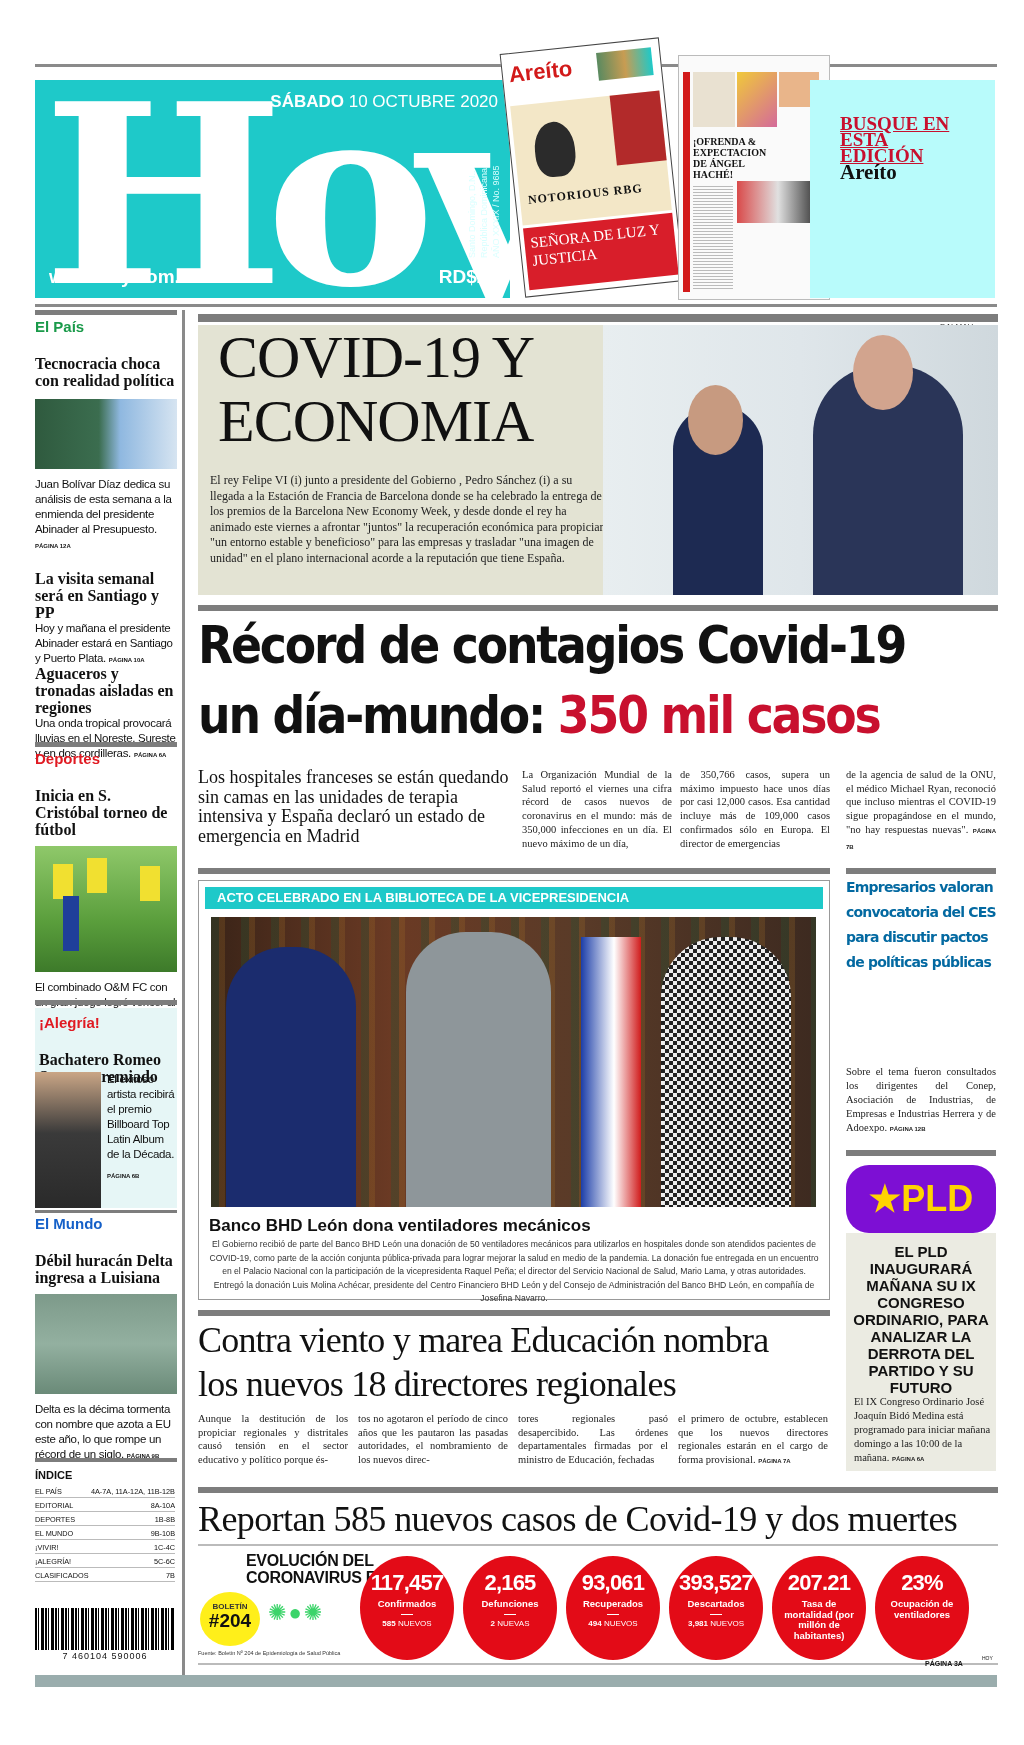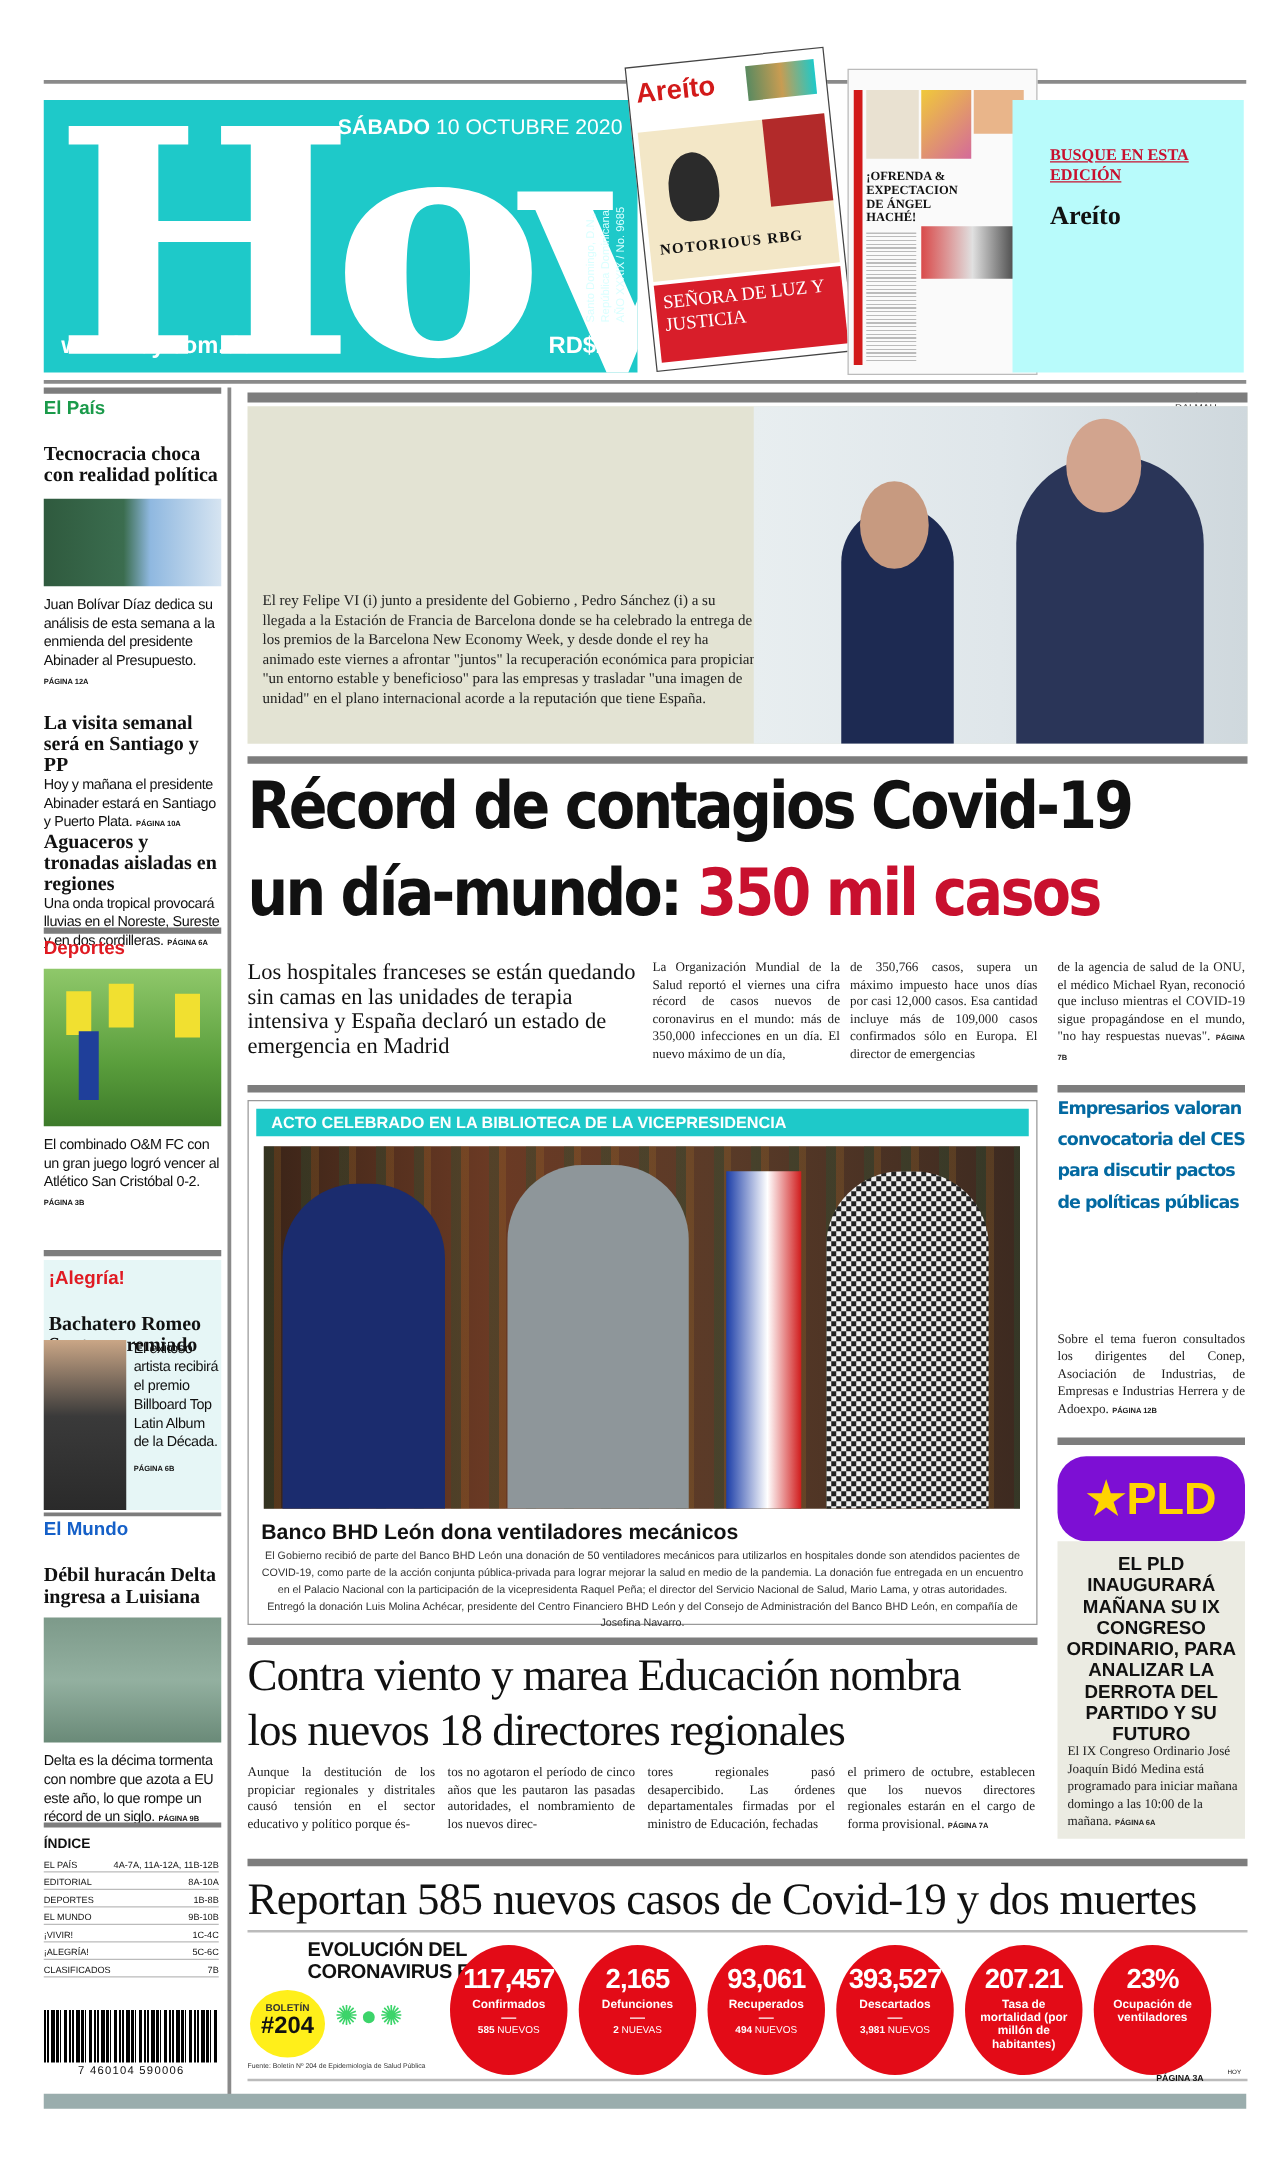--- a/index.html
+++ b/index.html
@@ -17,21 +17,21 @@
   .mast-date { right: 12px; top: 12px; color: #fff; font-size: 17px; }
   .mast-date b { font-weight: 700; }
   .mast-vert { right: 10px; top: 48px; width: 34px; height: 130px; color: #d9ffff; font-size: 9px; writing-mode: vertical-rl; transform: rotate(180deg); line-height: 12px; }
   .mast-url { left: 14px; bottom: 10px; color: #fff; font-weight: 700; font-size: 19px; }
   .mast-price { right: 12px; bottom: 10px; color: #fff; font-weight: 700; font-size: 19px; }
 
   
   .promo1 { left: 512px; top: 45px; width: 160px; height: 245px; background: #fff; border: 1px solid #444; transform: rotate(-6deg); overflow: hidden; }
   .promo2 { left: 678px; top: 55px; width: 152px; height: 245px; background: #fafafa; border: 1px solid #bbb; overflow: hidden; }
   .promo-box { left: 810px; top: 80px; width: 185px; height: 218px; background: #b8fbfb; }
-  .promo-kicker { left: 30px; top: 36px; color: #c8102e; font-family: "Liberation Serif", serif; font-weight: 700; font-size: 13px; line-height: 16px; text-decoration: underline; }
+  .promo-kicker { left: 30px; top: 36px; color: #c8102e; font-family: "Liberation Serif", serif; font-weight: 700; font-size: 19px; line-height: 16px; text-decoration: underline; }
   .promo-title { left: 30px; top: 80px; font-family: "Liberation Serif", serif; font-weight: 700; font-size: 21px; }
 
   
   .side { left: 35px; width: 142px; }
   .kick { font-weight: 700; font-size: 15px; }
   .side-h { font-family: "Liberation Serif", serif; font-weight: 700; font-size: 16px; line-height: 17px; margin-top: 20px; }
   .side-t { font-size: 11.5px; line-height: 15px; letter-spacing: -0.3px; }
   .pag { font-size: 6px; font-weight: 700; letter-spacing: 0; }
   .photo { background: linear-gradient(135deg,#4a8ac2,#2b4a6a); }
 
@@ -152,20 +152,21 @@
 </div>
 
 <div class="abs side" style="top:645px;">
   <div class="side-h">Aguaceros y tronadas aisladas en regiones</div>
   <div class="side-t"><span>Una onda tropical provocará lluvias en el Noreste, Sureste y en dos cordilleras.</span> <span class="pag">PÁGINA 6A</span></div>
 </div>
 
 <div class="rule-thick side" style="top:742px;height:5px;"></div>
 <div class="abs side" style="top:750px;">
   <div class="kick" style="color:#e01a22;">Deportes</div>
+  <div class="side-h">Inicia en S. Cristóbal torneo de fútbol</div>
   <div style="margin-top:8px;height:126px;background:linear-gradient(180deg,#8fc86a 0%,#5a9e3c 60%,#3d7a2a 100%);position:relative;">
     <div class="abs" style="left:18px;top:18px;width:20px;height:35px;background:#f1e030;"></div>
     <div class="abs" style="left:52px;top:12px;width:20px;height:35px;background:#f1e030;"></div>
     <div class="abs" style="left:105px;top:20px;width:20px;height:35px;background:#f1e030;"></div>
     <div class="abs" style="left:28px;top:50px;width:16px;height:55px;background:#1f3f9a;"></div>
   </div>
   <div class="side-t" style="margin-top:8px;"><span>El combinado O&amp;M FC con un gran juego logró vencer al Atlético San Cristóbal 0-2.</span> <span class="pag">PÁGINA 3B</span></div>
 </div>
 
 <div class="rule-thick side" style="top:1000px;height:5px;"></div>
@@ -215,20 +216,24 @@
     <span class="k">CLASIFICADOS</span>
     <span class="p">7B</span>
   </div>
 
 <div class="abs barcode"></div>
 <div class="abs barnum">7 460104 590006</div>
 
 <div class="abs credit">EFE/ ANDREU DALMAU</div>
 <div class="rule-thick" style="left:198px;top:314px;width:800px;height:8px;"></div>
 <div class="abs lead">
+  <div class="abs lead-title">
+    <div>COVID-19 Y</div>
+    <div>ECONOMIA</div>
+  </div>
   <div class="abs lead-text">El rey Felipe VI (i) junto a presidente del Gobierno , Pedro Sánchez (i) a su llegada a la Estación de Francia de Barcelona donde se ha celebrado la entrega de los premios de la Barcelona New Economy Week, y desde donde el rey ha animado este viernes a afrontar "juntos" la recuperación económica para propiciar "un entorno estable y beneficioso" para las empresas y trasladar "una imagen de unidad" en el plano internacional acorde a la reputación que tiene España.</div>
   <div class="abs lead-photo">
     <div class="abs" style="left:70px;top:80px;width:90px;height:190px;border-radius:45px 45px 0 0;background:#1d2a52;"></div>
     <div class="abs" style="left:85px;top:60px;width:55px;height:70px;border-radius:50%;background:#c79a80;"></div>
     <div class="abs" style="left:210px;top:40px;width:150px;height:230px;border-radius:70px 70px 0 0;background:#2a3558;"></div>
     <div class="abs" style="left:250px;top:10px;width:60px;height:75px;border-radius:50%;background:#d2a48e;"></div>
   </div>
 </div>
 
 <div class="rule-thick" style="left:198px;top:605px;width:800px;height:6px;"></div>

